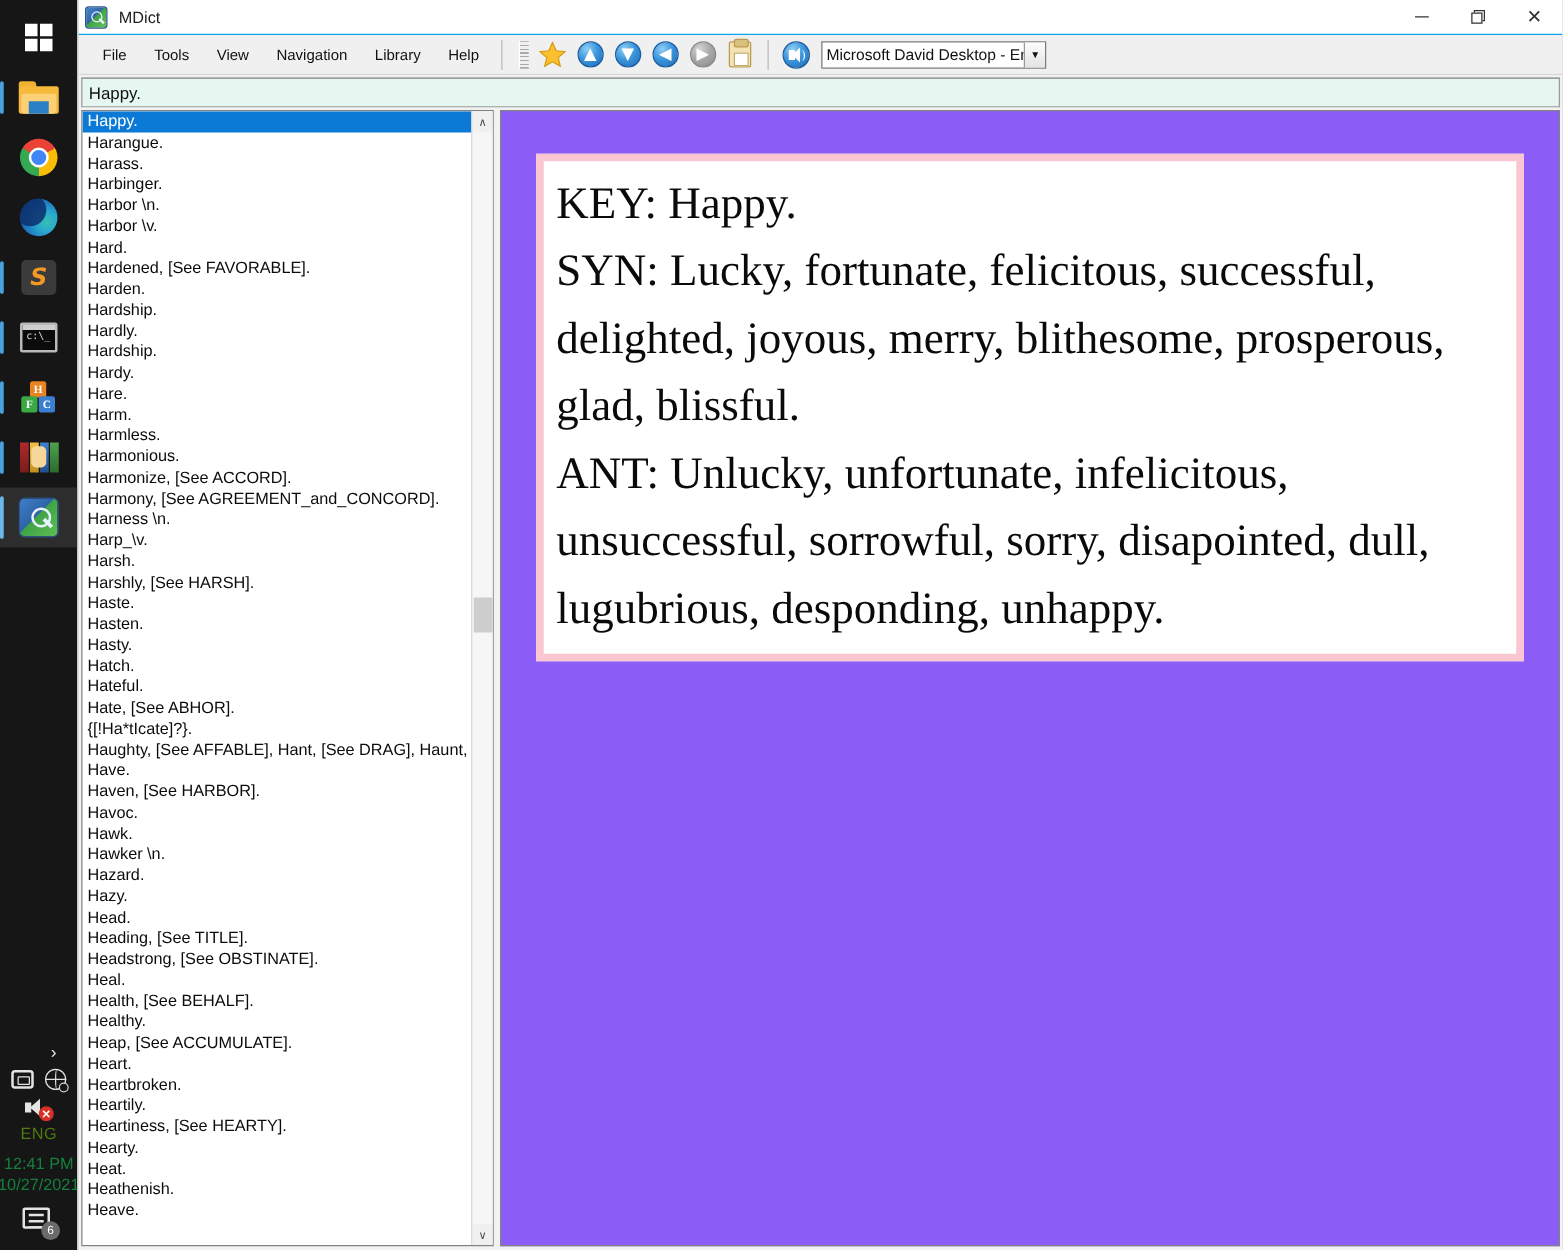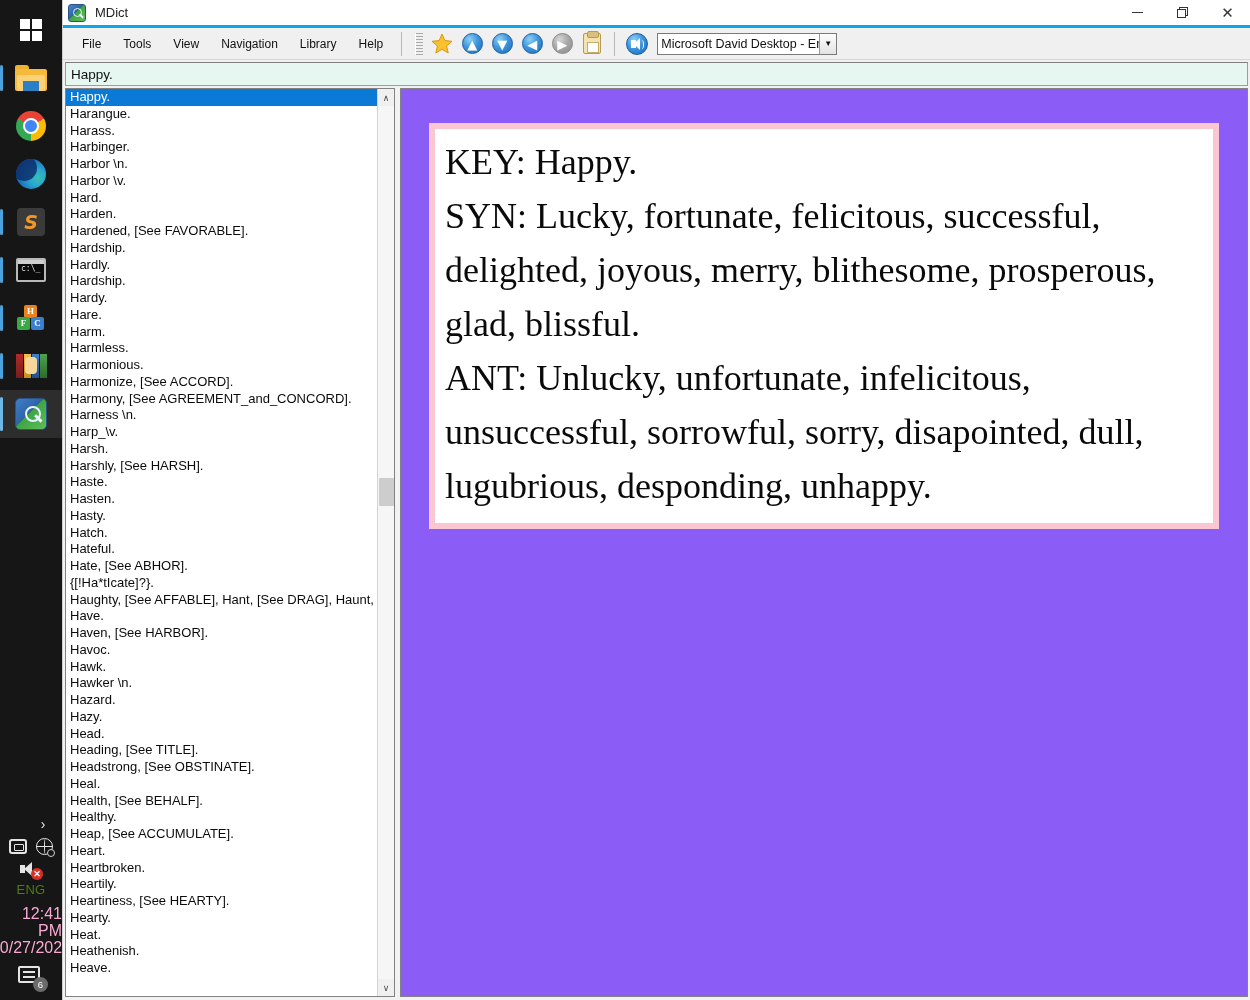--- a/index.html
+++ b/index.html
@@ -125,41 +125,41 @@
     border-radius: 50%; border: 1.4px solid #cfcfcf; background: #161616; }
   .ic-spk { position: relative; width: 22px; height: 17px; }
   .ic-spk .body { position: absolute; left: 0; top: 4px; width: 5px; height: 8px; background: #e4e4e4; }
   .ic-spk .cone { position: absolute; left: 4px; top: 1px; width: 0; height: 0;
     border-top: 7px solid transparent; border-bottom: 7px solid transparent;
     border-right: 8px solid #e4e4e4; }
   .ic-spk .x { position: absolute; right: -1px; bottom: -2px; width: 12px; height: 12px;
     border-radius: 50%; background: #d93025; color: #fff; font-size: 9px; line-height: 12px;
     text-align: center; font-weight: bold; }
   .lang { font-size: 13px; color: #4d7c0f; padding: 4px 0 8px 0; letter-spacing: .3px; }
-  .clk { font-size: 16px; color: #f9a8d4; line-height: 17px; text-align: right; }
+  .clk { font-size: 13px; color: #15803d; line-height: 17px; text-align: center; }
   .ic-notif { margin: 10px 0 12px 0; position: relative; width: 26px; height: 22px; }
   .ic-notif .note { position: absolute; left: 0; top: 0; width: 22px; height: 17px;
     border: 2px solid #e4e4e4; border-radius: 2px; }
   .ic-notif .note i { display: block; height: 1.8px; background: #e4e4e4; margin: 3px 3px 0 3px; }
   .ic-notif .badge { position: absolute; right: -4px; bottom: -4px; width: 15px; height: 15px;
     border-radius: 50%; background: #6b6b6b; color: #fff; font-size: 9.5px; line-height: 15px;
     text-align: center; }
 
   
   #app {
     position: absolute; left: 62px; top: 0;
     width: 1188px; height: 1000px;
     background: #f2f2f2;
     border-left: 1px solid #cfcfcf;
     display: flex; flex-direction: column;
   }
 
   
   #titlebar { height: 28px; background: #ffffff; display: flex; align-items: center;
-    border-bottom: 3px solid #0ea5e9; }
+    border-bottom: 1px solid #0ea5e9; }
   .tb-icon { margin-left: 5px; width: 18px; height: 18px; border-radius: 3px;
     background: linear-gradient(135deg, #4a86c9 0%, #2f63a8 45%, #3fa347 46%, #62c257 100%);
     position: relative; border: 1px solid #2a538a; }
   .tb-icon::after { content: ""; position: absolute; left: 4px; top: 3px;
     width: 7px; height: 7px; border: 1.6px solid #eaf3ff; border-radius: 50%; }
   .tb-icon::before { content: ""; position: absolute; left: 10px; top: 10px;
     width: 5px; height: 1.6px; background: #eaf3ff; transform: rotate(45deg); }
   #title-text { margin-left: 9px; font-size: 13px; color: #222; }
   #wctl { margin-left: auto; display: flex; height: 28px; }
   .wbtn { width: 45px; height: 28px; display: flex; align-items: center; justify-content: center;
@@ -436,22 +436,22 @@
 
       <div id="wordlist-wrap">
         <div id="wordlist">
             <div class="word sel">Happy.</div>
             <div class="word">Harangue.</div>
             <div class="word">Harass.</div>
             <div class="word">Harbinger.</div>
             <div class="word">Harbor \n.</div>
             <div class="word">Harbor \v.</div>
             <div class="word">Hard.</div>
+            <div class="word">Hardened, [See FAVORABLE].</div>
             <div class="word">Harden.</div>
-            <div class="word">Hardened, [See FAVORABLE].</div>
             <div class="word">Hardship.</div>
             <div class="word">Hardly.</div>
             <div class="word">Hardship.</div>
             <div class="word">Hardy.</div>
             <div class="word">Hare.</div>
             <div class="word">Harm.</div>
             <div class="word">Harmless.</div>
             <div class="word">Harmonious.</div>
             <div class="word">Harmonize, [See ACCORD].</div>
             <div class="word">Harmony, [See AGREEMENT_and_CONCORD].</div>

